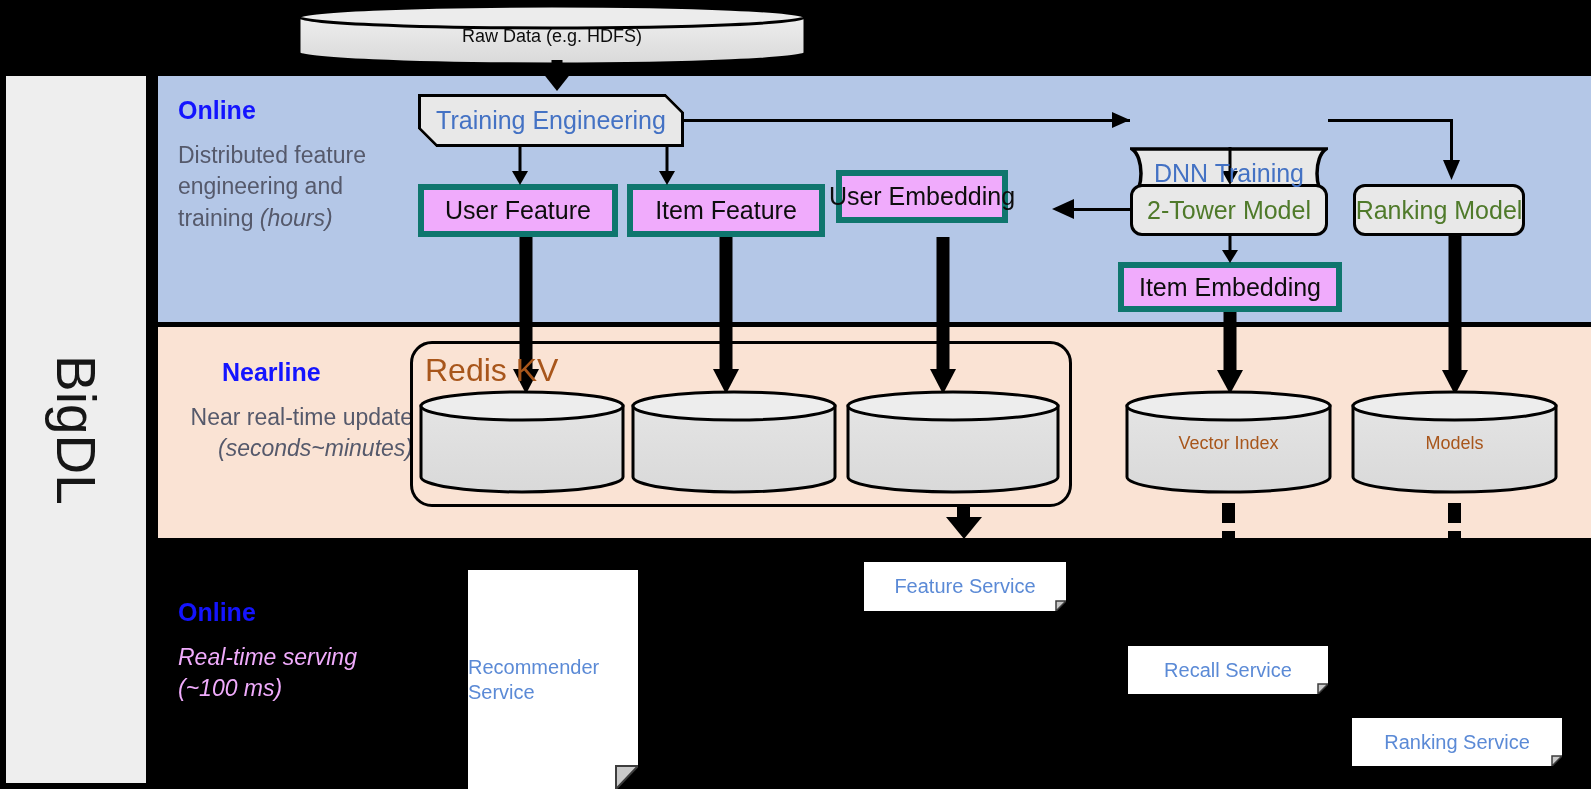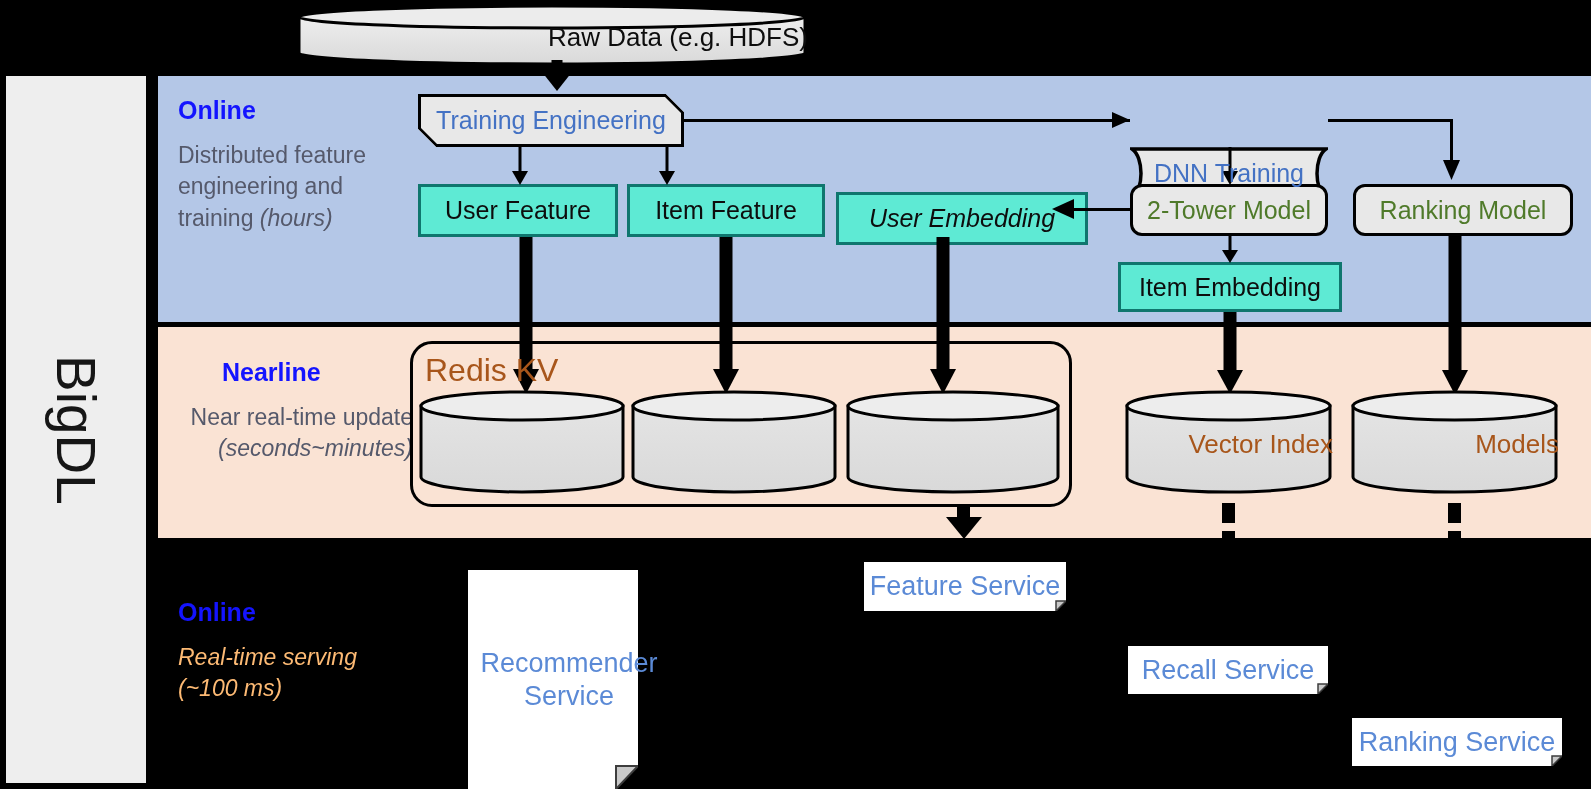--- a/index.html
+++ b/index.html
@@ -61,34 +61,34 @@
   }
   .band-sub i{ font-style:italic; }
 
   #t-offline{ left:178px; top:96px; }
   #s-offline{ left:178px; top:140px; }
   #t-nearline{ left:178px; top:358px;margin-left:44px; }
   #s-nearline{ left:178px; top:402px;text-align:right; }
   #t-online{  left:178px; top:598px; }
   #s-online{  left:178px; top:642px; }
   #t-online, #s-online{ }
-  #s-online{ color:#fdba74; font-style:italic; }
+  #s-online{ color:#f0abfc; font-style:italic; }
 
   
   .node{
     position:absolute;
     display:flex; align-items:center; justify-content:center;
     text-align:center;
     white-space:nowrap;
   }
 
   
   .box-grey{
-    background:#5eead4;
-    border:3px solid #0f766e;
+    background:#f0abfc;
+    border:6px solid #0f766e;
     color:#0d0d0d;
     font-size:25px;
   }
 
   
   .box-proc{
     background:#e8e8e8;
     border:3px solid #000;
     font-size:25px;
   }
@@ -126,30 +126,30 @@
     background:#e8e8e8; border:3px solid #000; border-radius:12px;
     font-size:25px;
   }
 
   
   .cyl{ position:absolute; }
   .cyl svg{ display:block; }
   .cyl .cyl-label{
     position:absolute; left:0; right:0; top:50%;
     transform:translateY(-42%);
-    text-align:right; font-size:26px; white-space:nowrap;
+    text-align:center; font-size:18px; white-space:nowrap;
   }
 
   
   .doc{ position:absolute; }
   .doc svg{ position:absolute; inset:0; }
   .doc .doc-label{
     position:absolute; inset:0;
     display:flex; align-items:center; justify-content:center;
-    text-align:center; color:#5b8ad6; font-size:27px; line-height:1.22;
+    text-align:left; color:#5b8ad6; font-size:20px; line-height:1.22;
     z-index:2;
   }
 
   
   #redis-box{
     position:absolute; left:410px; top:341px; width:662px; height:166px;
     border:3px solid #000; border-radius:22px; background:transparent;
   }
   #redis-label{
     position:absolute; left:425px; top:352px;
@@ -217,38 +217,38 @@
   <svg class="arrow-svg" style="left:1112px; top:110px; width:22px; height:22px;">
     <path d="M0,2 L18,10 L0,18 Z" fill="#000"></path>
   </svg>
 
   <div class="node box-grey" style="left:418px; top:184px; width:200px; height:53px;">
     <span>User Feature</span>
   </div>
   <div class="node box-grey" style="left:627px; top:184px; width:198px; height:53px;">
     <span>Item Feature</span>
   </div>
-  <div class="node box-grey" style="left:836px; top:192px; width:252px; height:53px;font-style:italic;">
+  <div class="node box-grey" style="left:836px; top:170px; width:172px; height:53px;">
     <span>User Embedding</span>
   </div>
 
   <svg class="arrow-svg" style="left:509px; top:147px; width:22px; height:40px;">
     <path d="M11,0 L11,26" stroke="#000" stroke-width="3" fill="none"></path>
     <path d="M3,24 L19,24 L11,38 Z" fill="#000"></path>
   </svg>
   <svg class="arrow-svg" style="left:656px; top:147px; width:22px; height:40px;">
     <path d="M11,0 L11,26" stroke="#000" stroke-width="3" fill="none"></path>
     <path d="M3,24 L19,24 L11,38 Z" fill="#000"></path>
   </svg>
 
   <div class="node box-round" style="left:1130px; top:184px; width:198px; height:52px;">
     <span class="txt-green">2-Tower Model</span>
   </div>
 
-  <div class="node box-round" style="left:1353px; top:184px; width:220px; height:52px;">
+  <div class="node box-round" style="left:1353px; top:184px; width:172px; height:52px;">
     <span class="txt-green">Ranking Model</span>
   </div>
 
   <svg class="arrow-svg" style="left:1219px; top:147px; width:22px; height:40px;">
     <path d="M11,0 L11,26" stroke="#000" stroke-width="3" fill="none"></path>
     <path d="M3,24 L19,24 L11,38 Z" fill="#000"></path>
   </svg>
 
   <div class="ln" style="left:1328px; top:119px; width:125px; height:3px;"></div>
   <div class="ln" style="left:1450px; top:119px; width:3px; height:48px;"></div>

